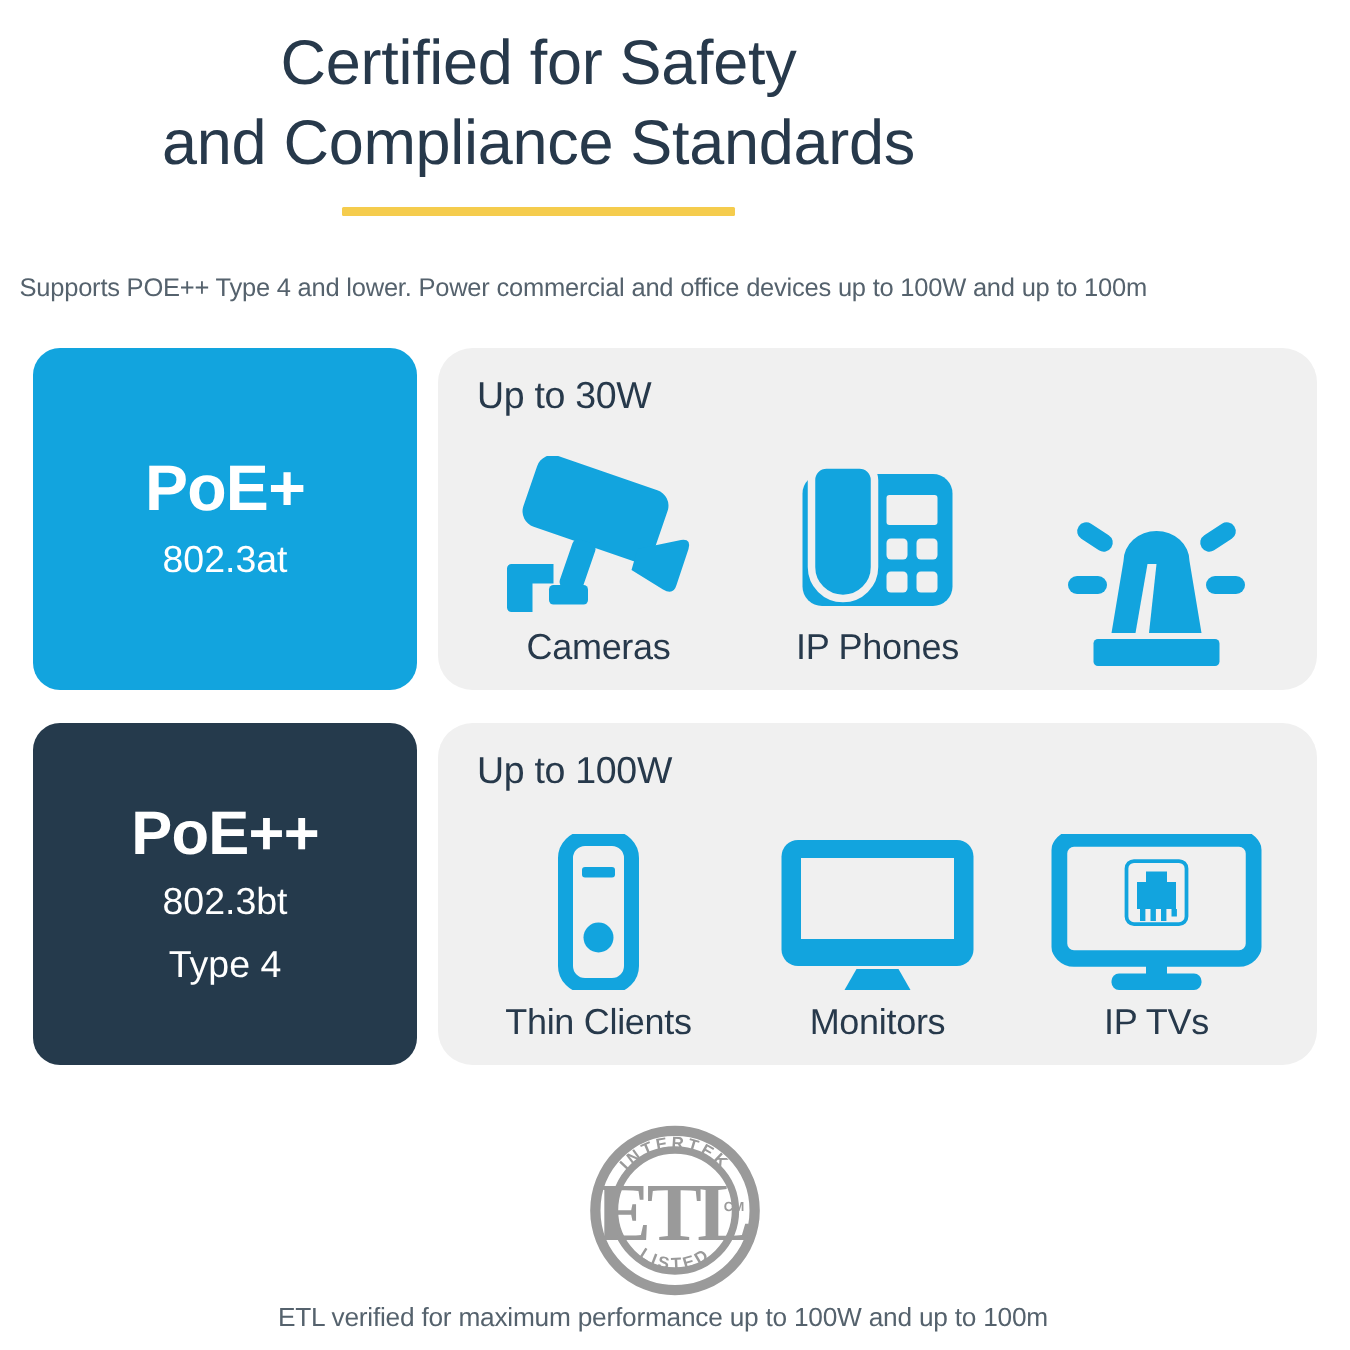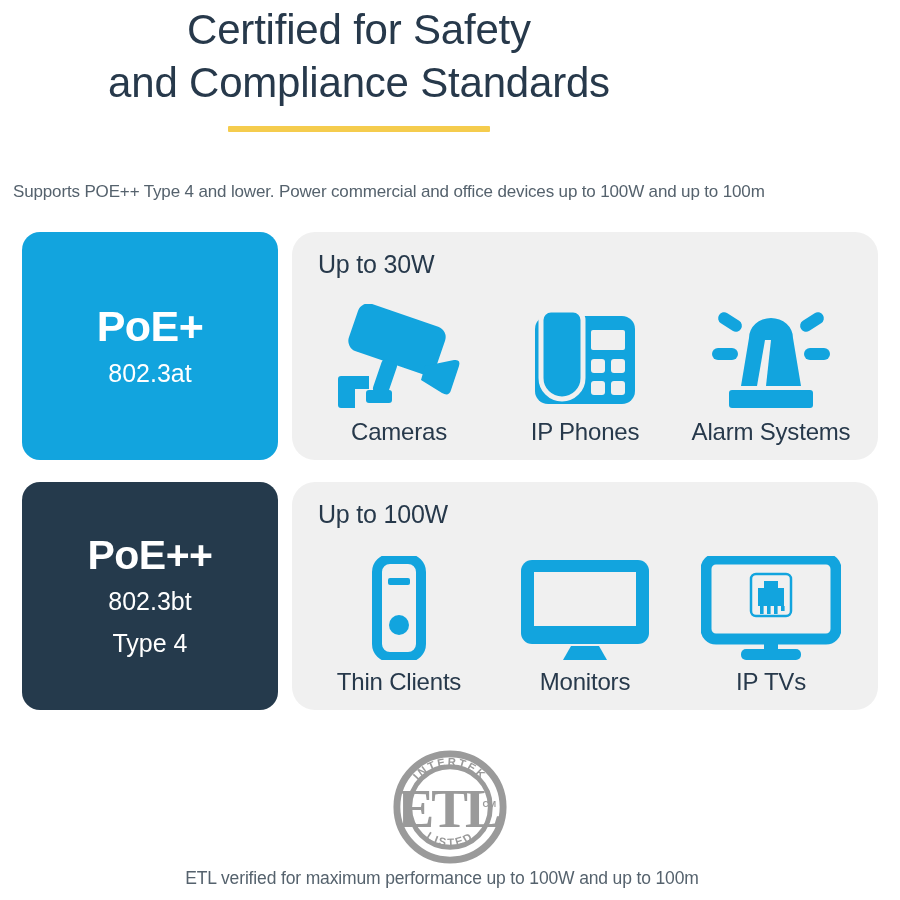--- a/index.html
+++ b/index.html
@@ -12,21 +12,21 @@
     background: #ffffff;
     font-family: "Liberation Sans", sans-serif;
     color: #2b3d4f;
     overflow: hidden;
     position: relative;
   }
 
   
   .header {
     position: absolute;
-    top: 0;
+    top: 12px;
     left: 0;
     width: 718px;
     text-align: center;
     padding-top: 4px;
   }
   .title-line {
     font-size: 42px;
     font-weight: 400;
     color: #27394b;
     line-height: 1.26;
@@ -217,21 +217,20 @@
               <path d="M50 34 a22 20 0 0 1 44 0 l8 48 h-60 z"></path>
               <rect x="30" y="86" width="84" height="18" rx="3"></rect>
               <rect x="13" y="44" width="26" height="12" rx="6"></rect>
               <rect x="105" y="44" width="26" height="12" rx="6"></rect>
               <rect x="18" y="12" width="26" height="12" rx="6" transform="rotate(33 31 18)"></rect>
               <rect x="100" y="12" width="26" height="12" rx="6" transform="rotate(-33 113 18)"></rect>
               <path d="M58 82 L66 36 h6 l-5 46 z" fill="#f0f0f0"></path>
             </g>
           </svg>
         </div>
-        <div class="icon-label">Alarm Systems</div>
       </div>
 
     </div>
   </div>
 </div>
 
 <div class="row row-poe-plusplus">
 
   <div class="badge-card dark">
     <div class="badge-title">PoE++</div>

